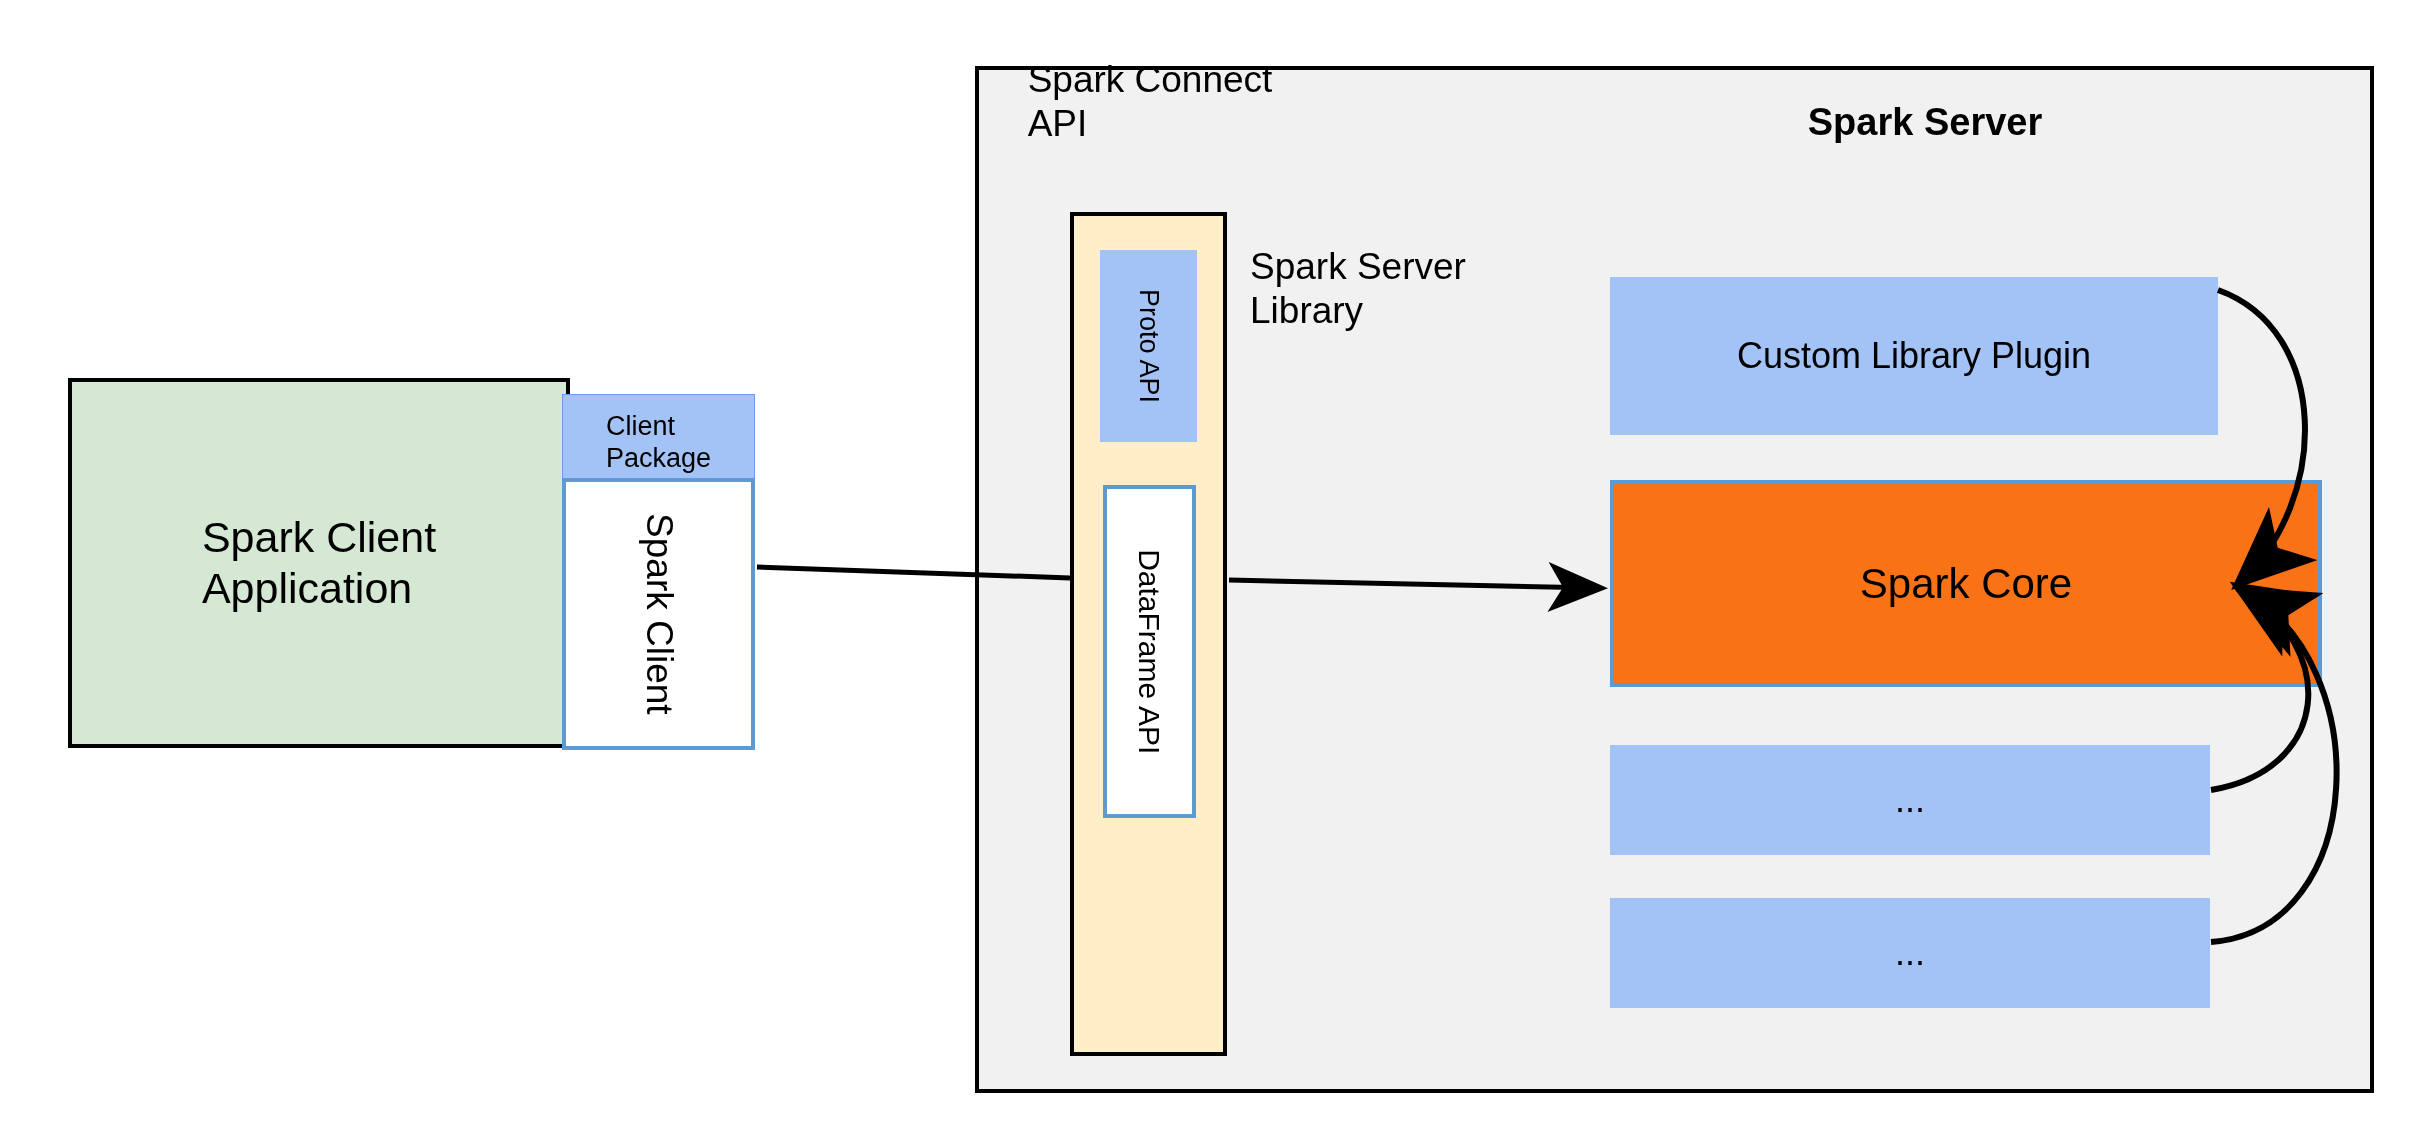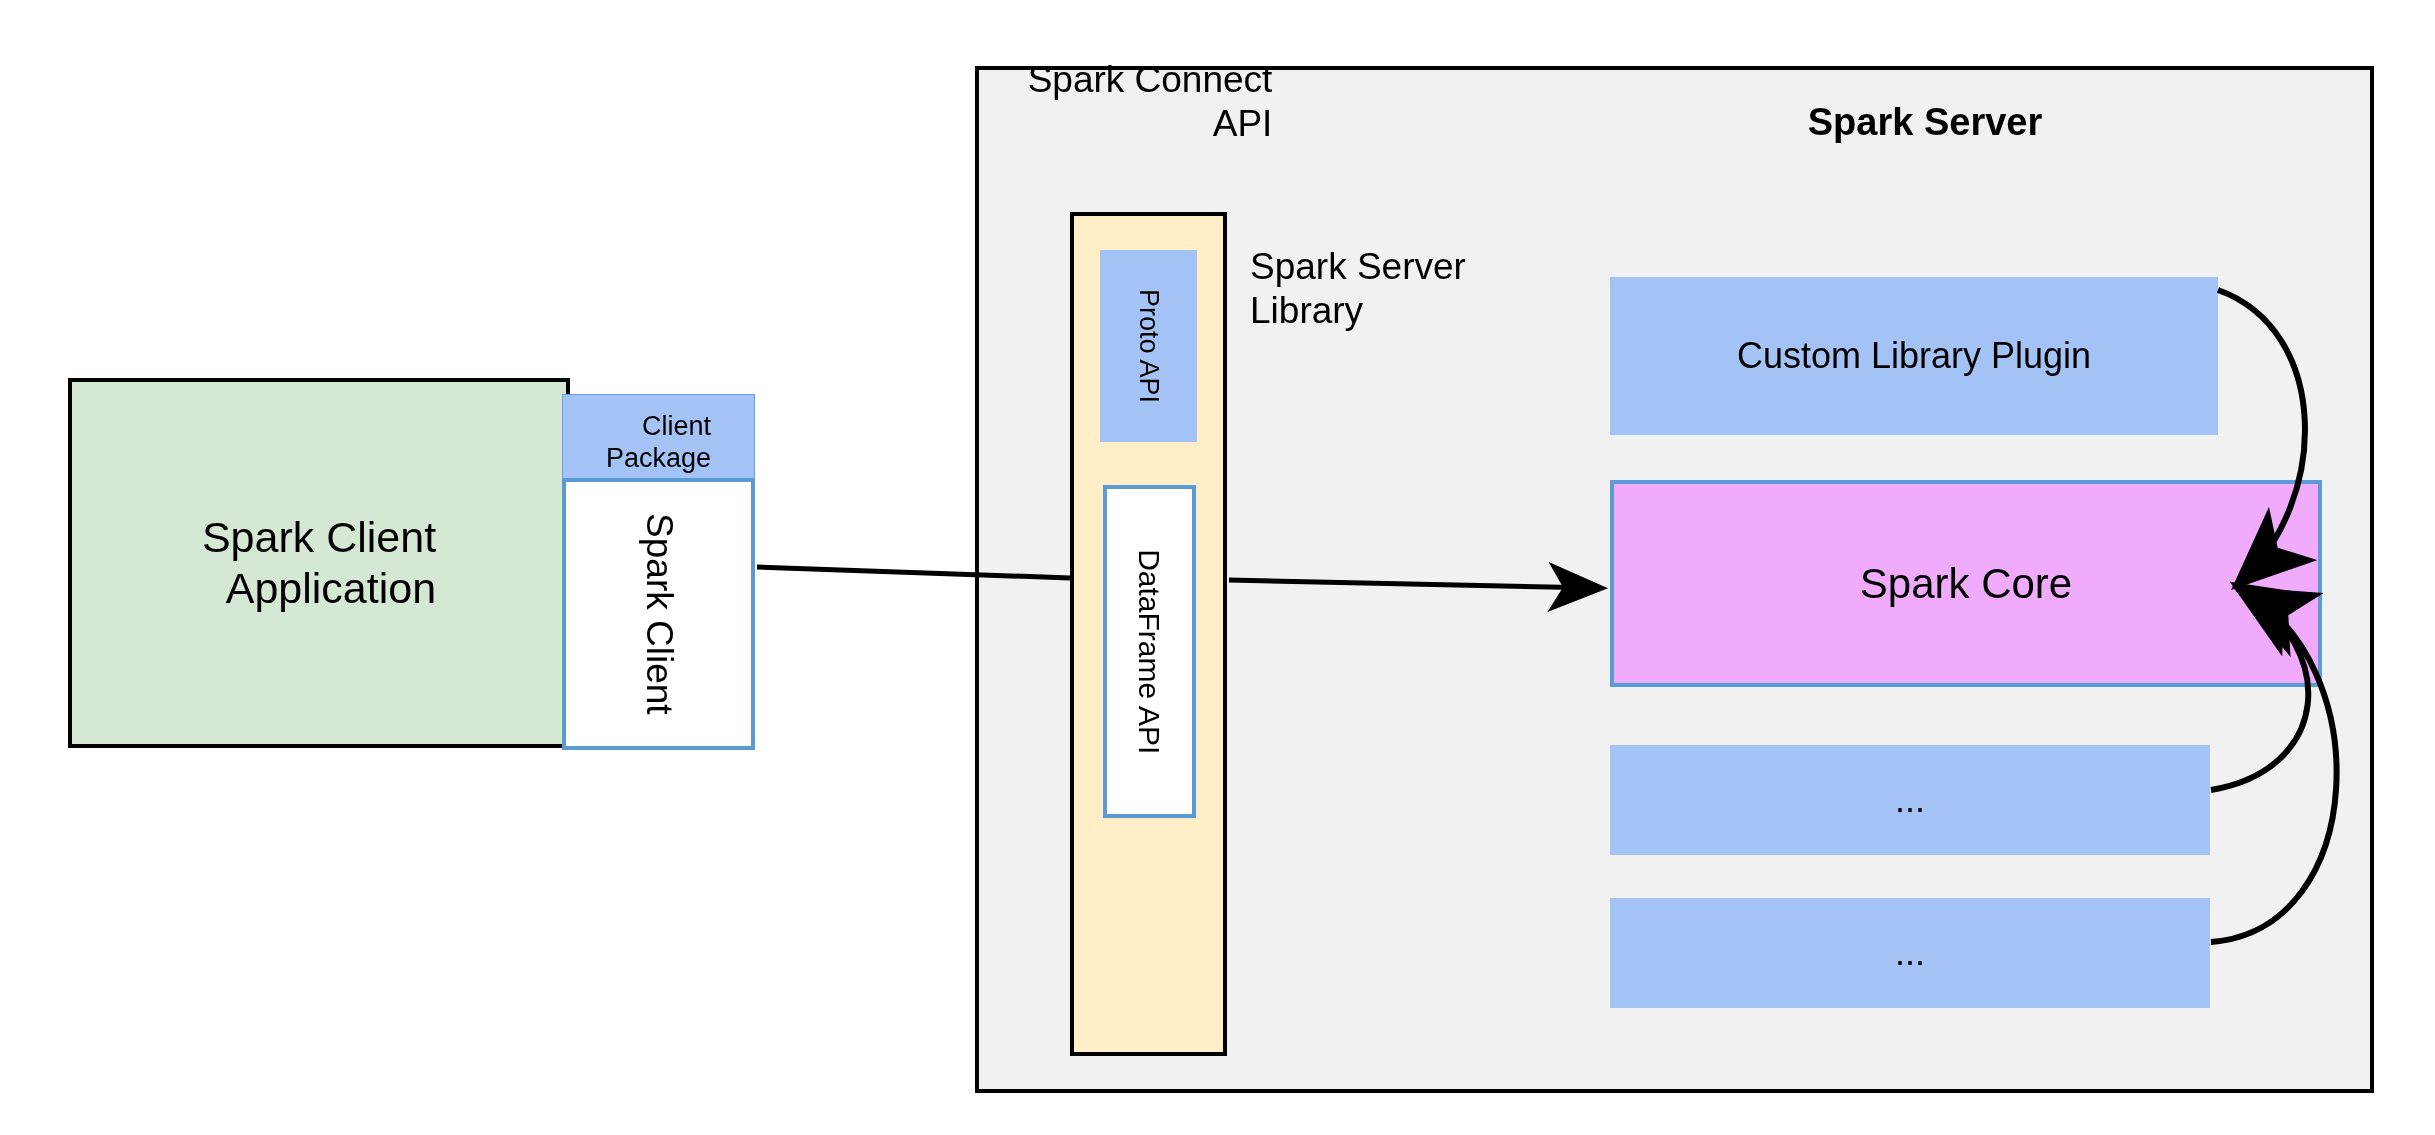--- a/index.html
+++ b/index.html
@@ -18,21 +18,21 @@
     background: #ffffff;
     overflow: hidden;
   }
 
   .box {
     position: absolute;
     box-sizing: border-box;
     display: flex;
     align-items: center;
     justify-content: center;
-    text-align: right;
+    text-align: left;
     color: #000000;
     line-height: 1.18;
   }
 
   
   #client-app {
     left: 68px;
     top: 378px;
     width: 502px;
     height: 370px;
@@ -150,21 +150,21 @@
     background: #a3c2f5;
     font-size: 36px;
     z-index: 4;
   }
 
   #spark-core {
     left: 1610px;
     top: 480px;
     width: 712px;
     height: 207px;
-    background: #f0abfc;
+    background: #f97316;
     border: 4px solid #5b9bd5;
     font-size: 42px;
     z-index: 4;
   }
 
   #ellipsis-box-1 {
     left: 1610px;
     top: 745px;
     width: 600px;
     height: 110px;

